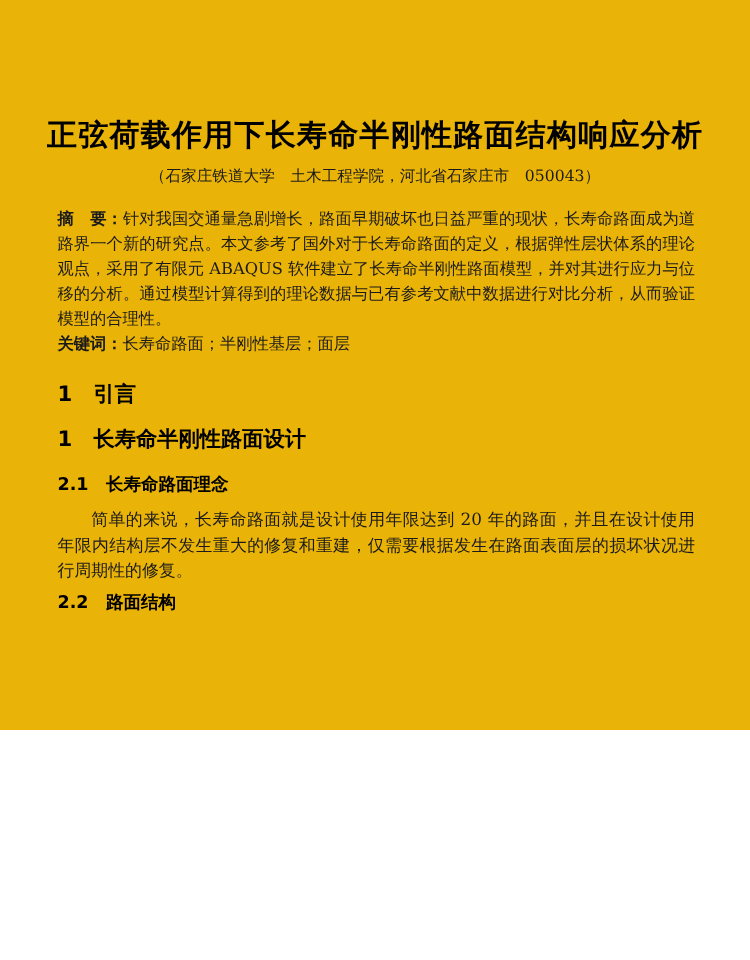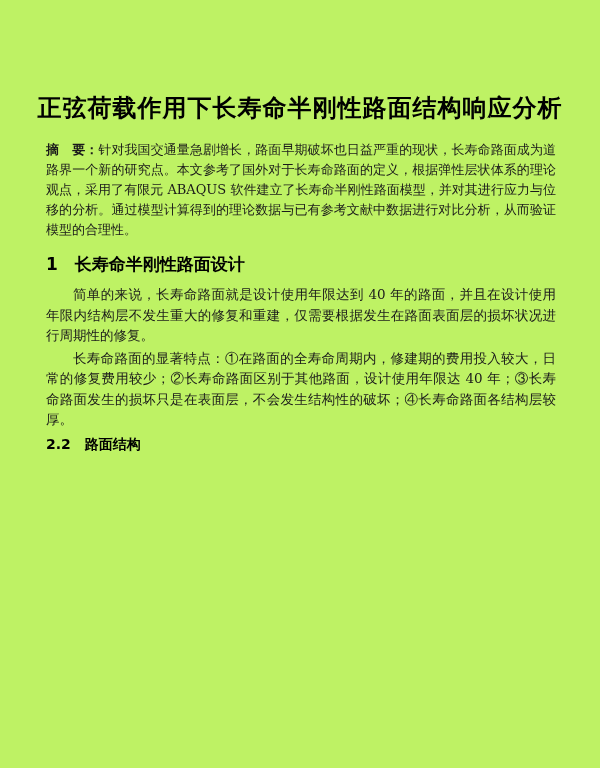--- a/index.html
+++ b/index.html
@@ -3,22 +3,22 @@
 <meta charset="utf-8">
 <style>
   html, body {
     margin: 0;
     padding: 0;
     background: #ffffff;
   }
   .page {
     position: relative;
     width: 600px;
-    height: 768px;
-    background: #bef264;
+    height: 584px;
+    background: #eab308;
     overflow: hidden;
     color: #1a1a1a;
     font-family: "DejaVu Serif", "Liberation Serif", serif;
   }
   .paper-title {
     margin: 92px 28px 0 28px;
     text-align: center;
     font-family: "DejaVu Sans", "Liberation Sans", sans-serif;
     font-weight: bold;
     font-size: 24px;
@@ -85,30 +85,33 @@
   }
 </style>
 </head>
 <body>
 
 <div class="page">
 
   <h1 class="paper-title">正弦荷载作用下长寿命半刚性路面结构响应分析</h1>
 
 
+  <div class="affiliation">（石家庄铁道大学　土木工程学院，河北省石家庄市　050043）</div>
 
   <div class="abstract-block">
     <p><span class="bold-label">摘　要：</span><span>针对我国交通量急剧增长，路面早期破坏也日益严重的现状，长寿命路面成为道路界一个新的研究点。本文参考了国外对于长寿命路面的定义，根据弹性层状体系的理论观点，采用了有限元 ABAQUS 软件建立了长寿命半刚性路面模型，并对其进行应力与位移的分析。通过模型计算得到的理论数据与已有参考文献中数据进行对比分析，从而验证模型的合理性。</span></p>
+    <p><span class="bold-label">关键词：</span><span>长寿命路面；半刚性基层；面层</span></p>
   </div>
 
+  <h2 class="sec-heading">1　引言</h2>
 
 
 
   <h2 class="sec-heading s2">1　长寿命半刚性路面设计</h2>
 
+  <h3 class="sub-heading">2.1　长寿命路面理念</h3>
 
-  <p class="para">简单的来说，长寿命路面就是设计使用年限达到 40 年的路面，并且在设计使用年限内结构层不发生重大的修复和重建，仅需要根据发生在路面表面层的损坏状况进行周期性的修复。</p>
+  <p class="para">简单的来说，长寿命路面就是设计使用年限达到 20 年的路面，并且在设计使用年限内结构层不发生重大的修复和重建，仅需要根据发生在路面表面层的损坏状况进行周期性的修复。</p>
 
-  <p class="para tight">长寿命路面的显著特点：①在路面的全寿命周期内，修建期的费用投入较大，日常的修复费用较少；②长寿命路面区别于其他路面，设计使用年限达 40 年；③长寿命路面发生的损坏只是在表面层，不会发生结构性的破坏；④长寿命路面各结构层较厚。</p>
 
   <h3 class="sub-heading s22">2.2　路面结构</h3>
 
 </div>
 
 </body></html>

